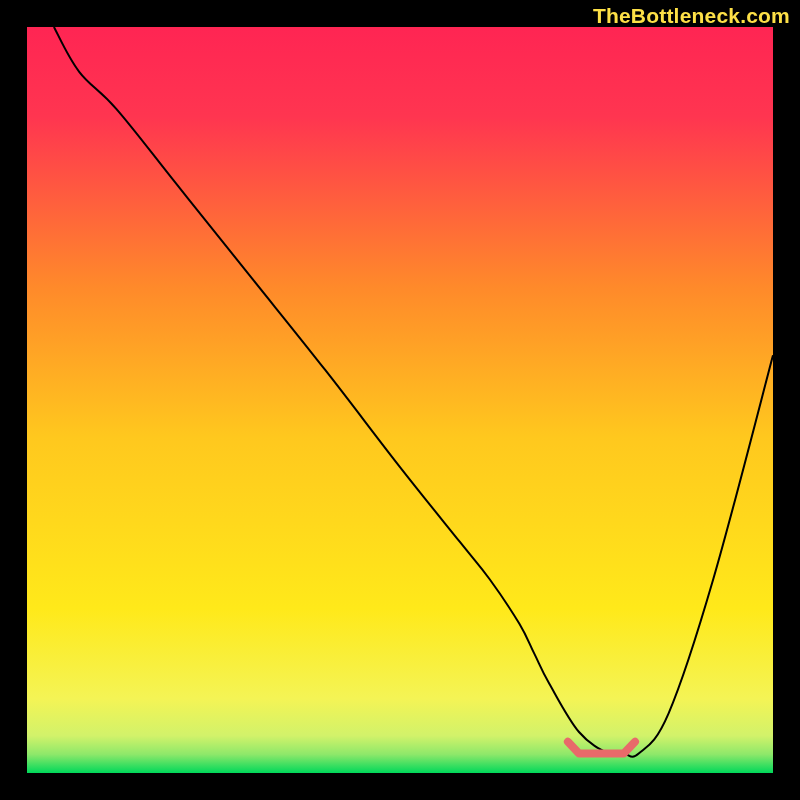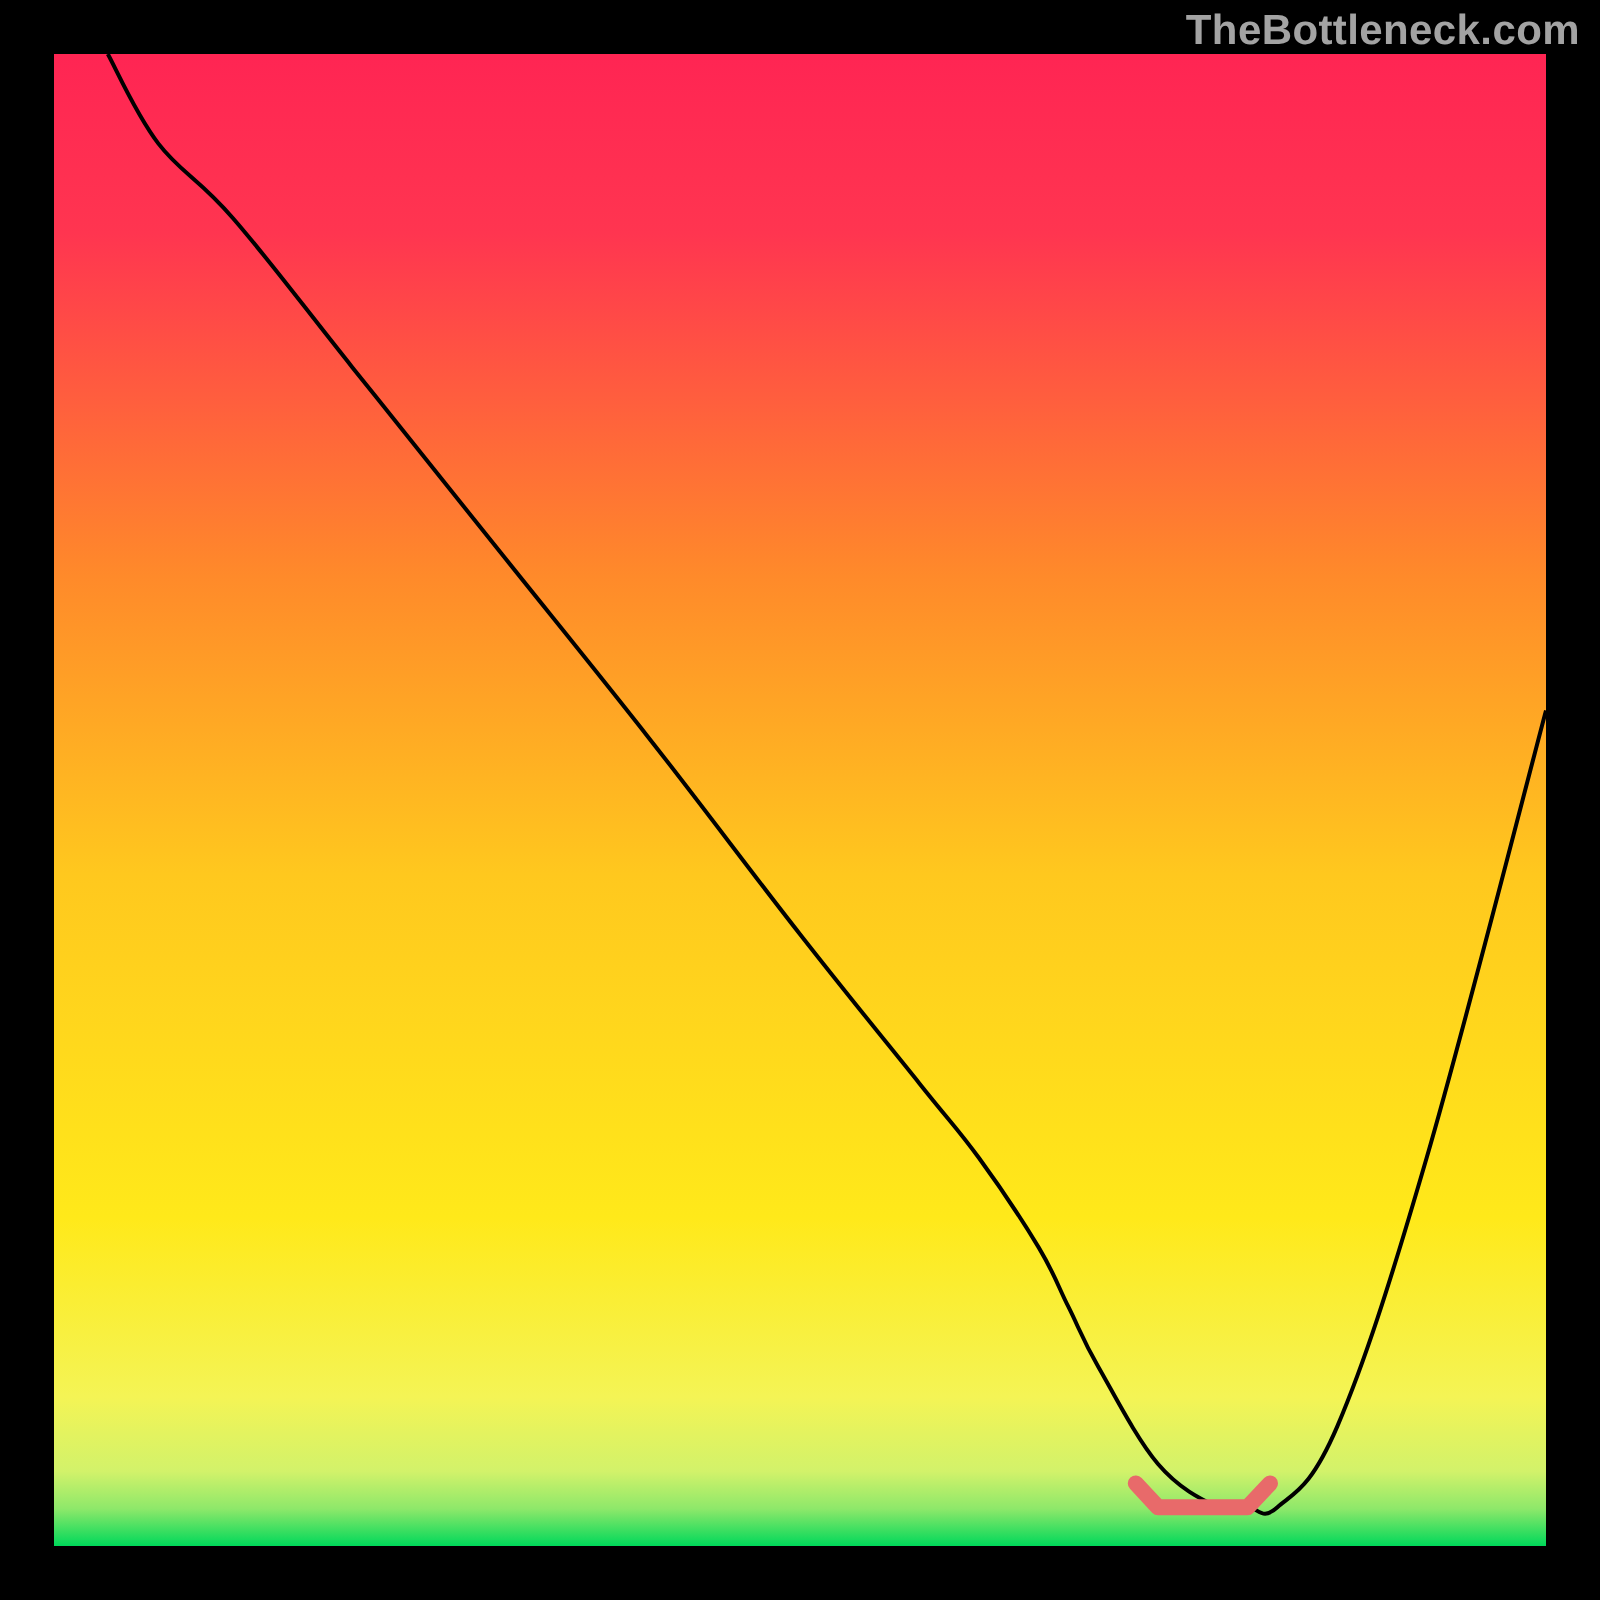--- a/index.html
+++ b/index.html
@@ -18,21 +18,21 @@
   svg {
     display: block;
   }
   .watermark {
     position: absolute;
     top: 4px;
     right: 10px;
     font-family: Arial, Helvetica, sans-serif;
     font-size: 21px;
     font-weight: 600;
-    color: #a3a3a3;
+    color: #fde047;
     letter-spacing: 0.2px;
   }
 </style>
 </head>
 <body>
 
 <div class="chart-container">
   <svg id="chart-svg" width="800" height="800" viewBox="0 0 800 800">
     <defs>
       <linearGradient id="bg-grad" x1="0" y1="0" x2="0" y2="1">

